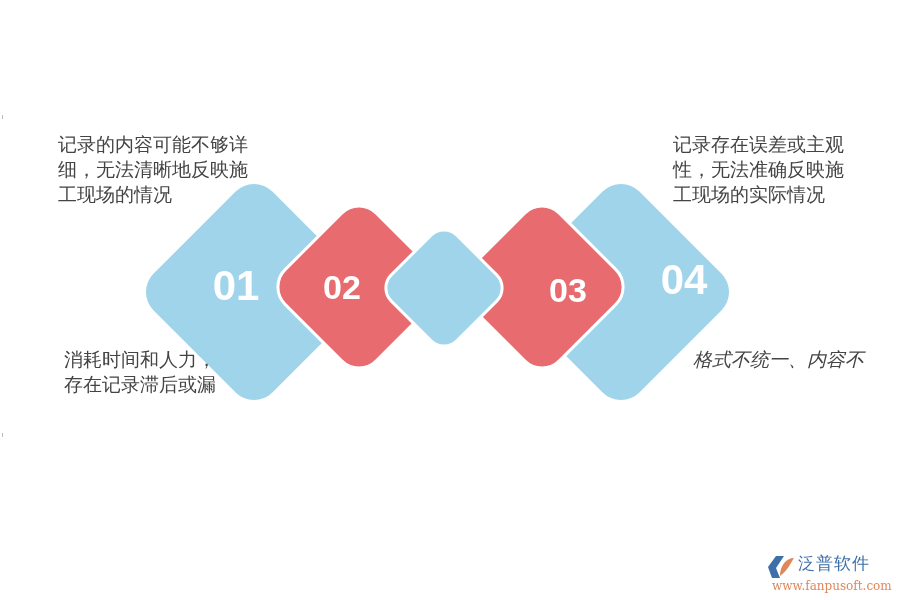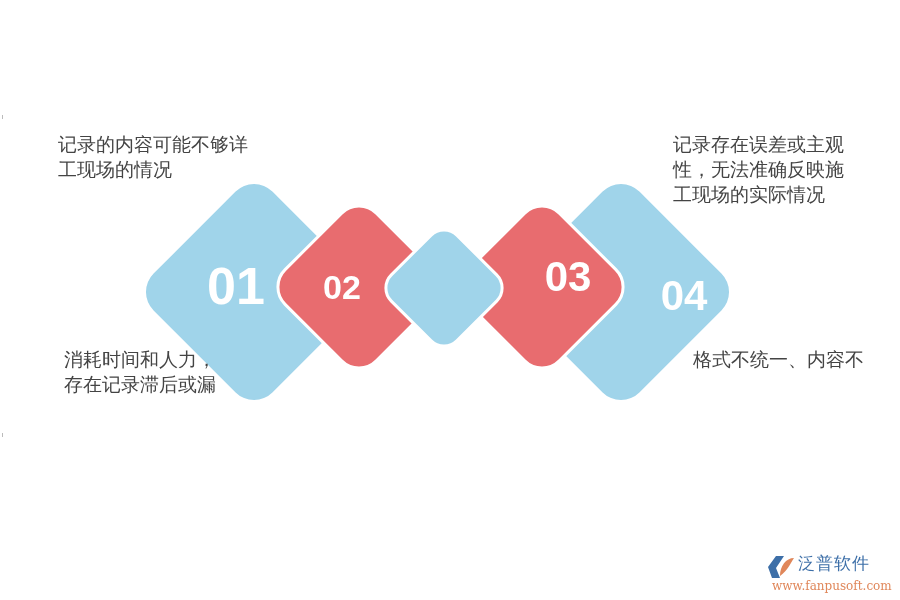--- a/index.html
+++ b/index.html
@@ -51,39 +51,40 @@
 
 <div class="tick" style="top:115px;"></div>
 <div class="tick" style="top:433px;"></div>
 
 <div class="diamond blue" style="left:170px; top:208px; width:168px; height:168px;"></div>
 <div class="diamond blue" style="left:537px; top:208px; width:168px; height:168px;"></div>
 <div class="diamond red" style="left:293px; top:221px; width:132px; height:132px;"></div>
 <div class="diamond red" style="left:476px; top:221px; width:132px; height:132px;"></div>
 <div class="diamond center" style="left:396px; top:240px; width:96px; height:96px; border-radius:20px;"></div>
 
-<div class="num" style="left:236px; top:286px; font-size:52px;">01</div>
+<div class="num" style="left:236px; top:286px; font-size:42px;">01</div>
 <div class="num" style="left:342px; top:287px; font-size:34px;">02</div>
-<div class="num" style="left:568px; top:277px; font-size:42px;">03</div>
-<div class="num" style="left:684px; top:296px; font-size:42px;">04</div>
+<div class="num" style="left:568px; top:290px; font-size:34px;">03</div>
+<div class="num" style="left:684px; top:280px; font-size:42px;">04</div>
 
 <div class="label" style="right:652px; top:132px;">
   <div>记录的内容可能不够详</div>
+  <div>细，无法清晰地反映施</div>
   <div>工现场的情况</div>
 </div>
 <div class="label" style="right:684px; top:347px;">
   <div>消耗时间和人力，</div>
   <div>存在记录滞后或漏</div>
 </div>
 <div class="label" style="right:56px; top:132px;">
   <div>记录存在误差或主观</div>
   <div>性，无法准确反映施</div>
   <div>工现场的实际情况</div>
 </div>
-<div class="label" style="right:36px; top:347px;">
+<div class="label" style="right:36px; top:347px;font-style:italic;">
   <div>格式不统一、内容不</div>
 </div>
 
 <div class="logo">
   <svg class="logo-mark" viewBox="0 0 28 26">
     <polygon points="8,2 16,2 8,14 12,24 4,24 0,13" fill="#3d6fa8"></polygon>
     <path d="M12,22 C12,12 18,4 26,4 C22,10 20,16 12,22 Z" fill="#e0875a"></path>
   </svg>
   <div class="logo-name">泛普软件</div>
   <div class="logo-url">www.fanpusoft.com</div>

